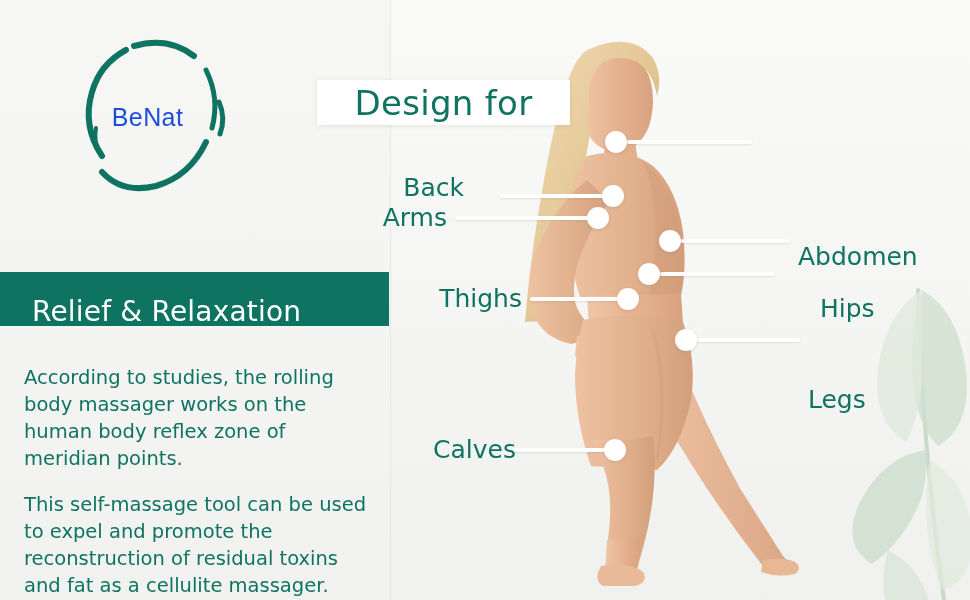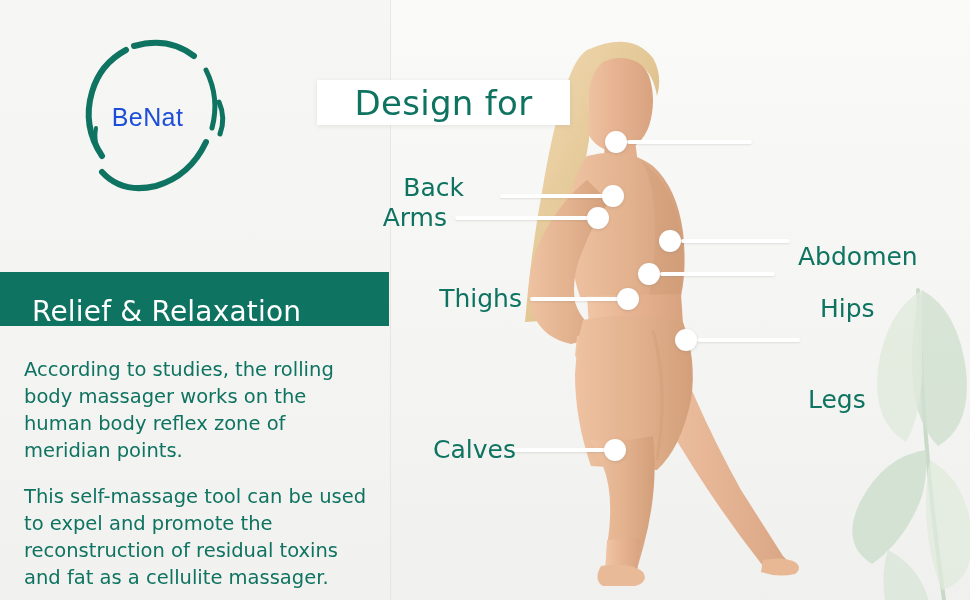--- a/index.html
+++ b/index.html
@@ -109,21 +109,21 @@
     margin-left: 32px;
     letter-spacing: .2px;
     font-family: "DejaVu Sans", sans-serif;
     white-space: nowrap;
     margin-top: 25px;
   }
 
   
   .copy {
     position: absolute;
-    left: 24px; top: 356px;
+    left: 24px; top: 364px;
     width: 352px;
     color: #0e7360;
     font-size: 19.5px;
     line-height: 27px;
     font-family: "DejaVu Sans", sans-serif;
   }
   .copy p + p { margin-top: 19px; }
 
   
   .photo { position: absolute; left: 391px; top: 0; width: 579px; height: 600px; overflow: hidden; }

